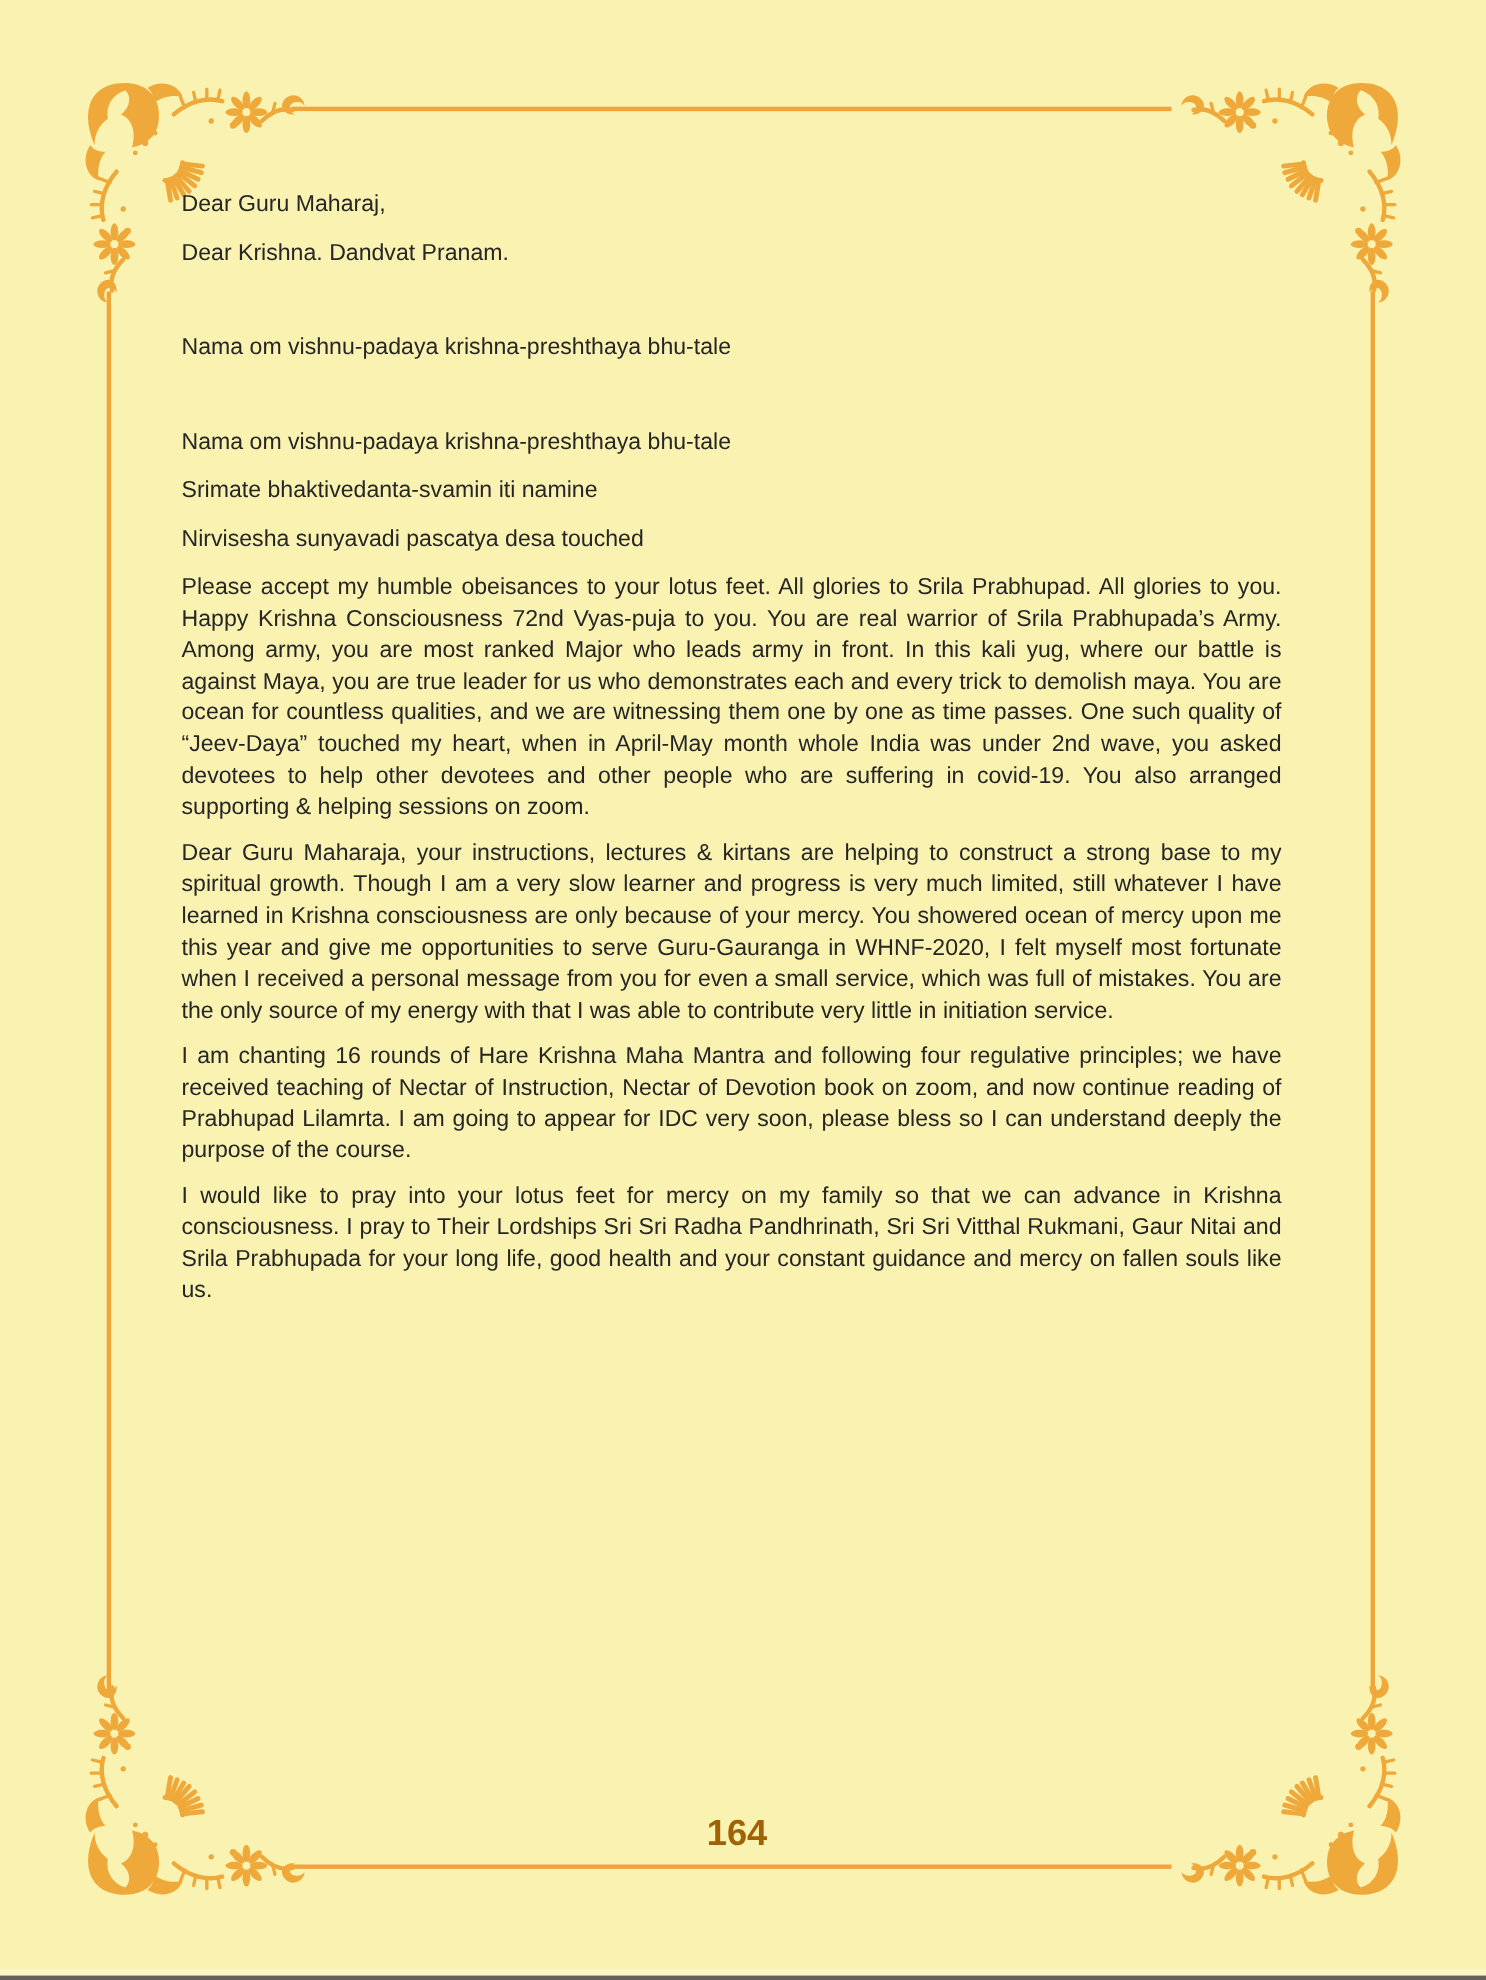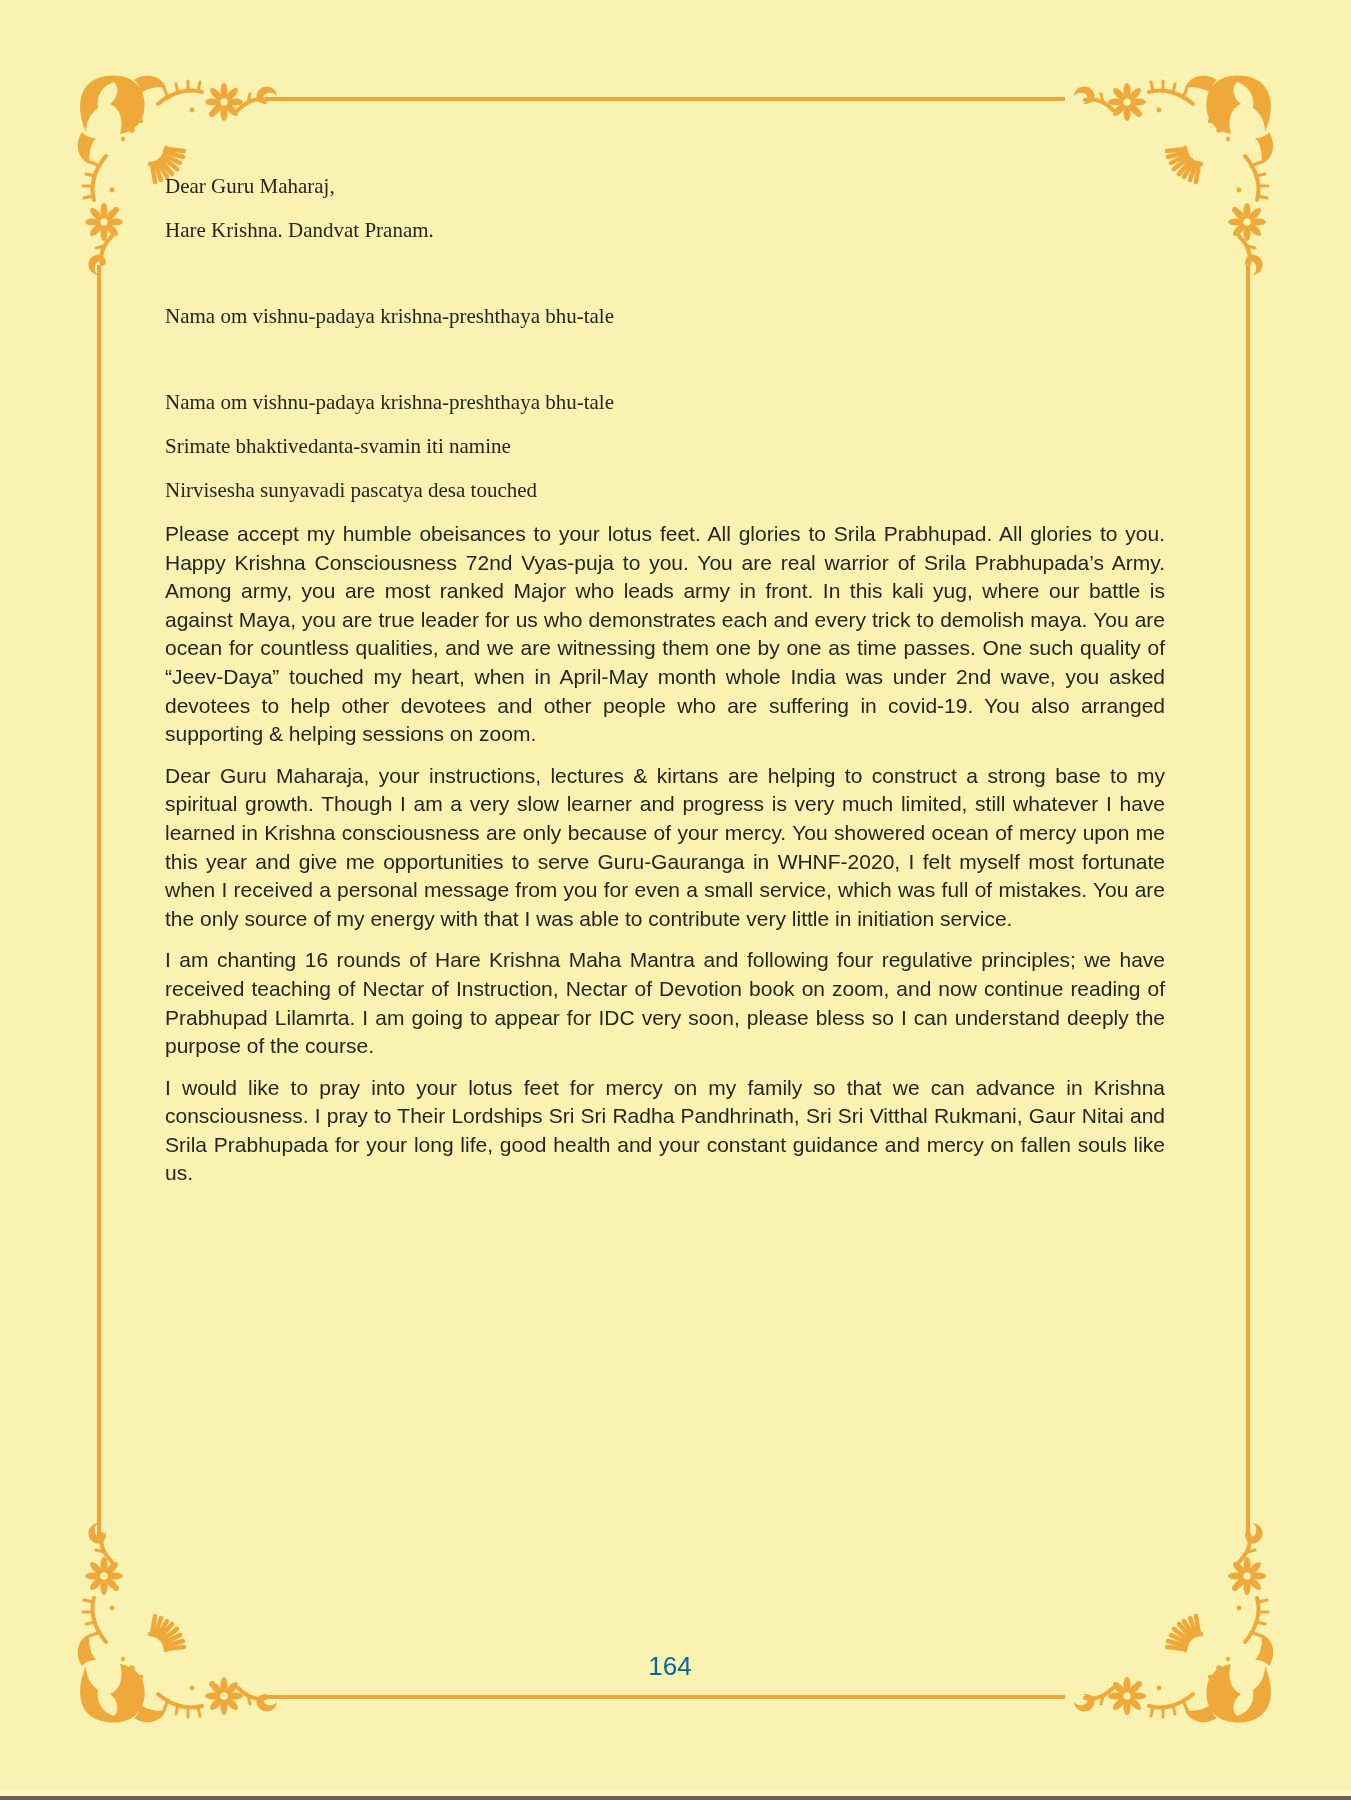--- a/index.html
+++ b/index.html
@@ -25,28 +25,28 @@
   .orn.tr{left:1074px;top:70px;transform:scaleX(-1);}
   .orn.bl{left:72px;top:1523px;transform:scaleY(-1);}
   .orn.br{left:1074px;top:1523px;transform:scale(-1,-1);}
 
   
   .content{
     position:absolute;left:165px;top:172px;width:1000px;
     color:#262626;font-size:21px;
   }
   .content p{margin:0;}
-  p.line{margin:0 0 16px;line-height:28px;font-family:Liberation Serif, serif;}
+  p.line{margin:0 0 16px;line-height:28px;}
   .gap{height:42px;}
   p.para{margin:0 0 13px;line-height:28.6px;text-align:justify;}
 
   
   .page-number{
     position:absolute;left:0;top:1653px;width:1340px;
-    text-align:center;color:#0369a1;font-size:26px;line-height:26px;
+    text-align:center;color:#a16207;font-size:33px;line-height:26px;font-weight:bold;
   }
 
   
   .edge-highlight{position:absolute;left:0;bottom:4px;width:100%;height:6px;background:#FCF6C6;}
   .edge-dark{position:absolute;left:0;bottom:0;width:100%;height:4px;background:#63635A;}
 </style>
 </head>
 <body>
 
 <svg width="0" height="0" style="position:absolute" aria-hidden="true">
@@ -131,21 +131,21 @@
     </svg>
   <svg class="orn bl">
       <use href="#cornerOrn"></use>
     </svg>
   <svg class="orn br">
       <use href="#cornerOrn"></use>
     </svg>
 
   <div class="content">
     <p class="line">Dear Guru Maharaj,</p>
-    <p class="line">Hare Krishna. Dandvat Pranam.</p>
+    <p class="line">Dear Krishna. Dandvat Pranam.</p>
 
     <div class="gap"></div>
 
     <p class="line">Nama om vishnu-padaya krishna-preshthaya bhu-tale</p>
 
     <div class="gap"></div>
 
     <p class="line">Nama om vishnu-padaya krishna-preshthaya bhu-tale</p>
     <p class="line">Srimate bhaktivedanta-svamin iti namine</p>
     <p class="line">Nirvisesha sunyavadi pascatya desa touched</p>

